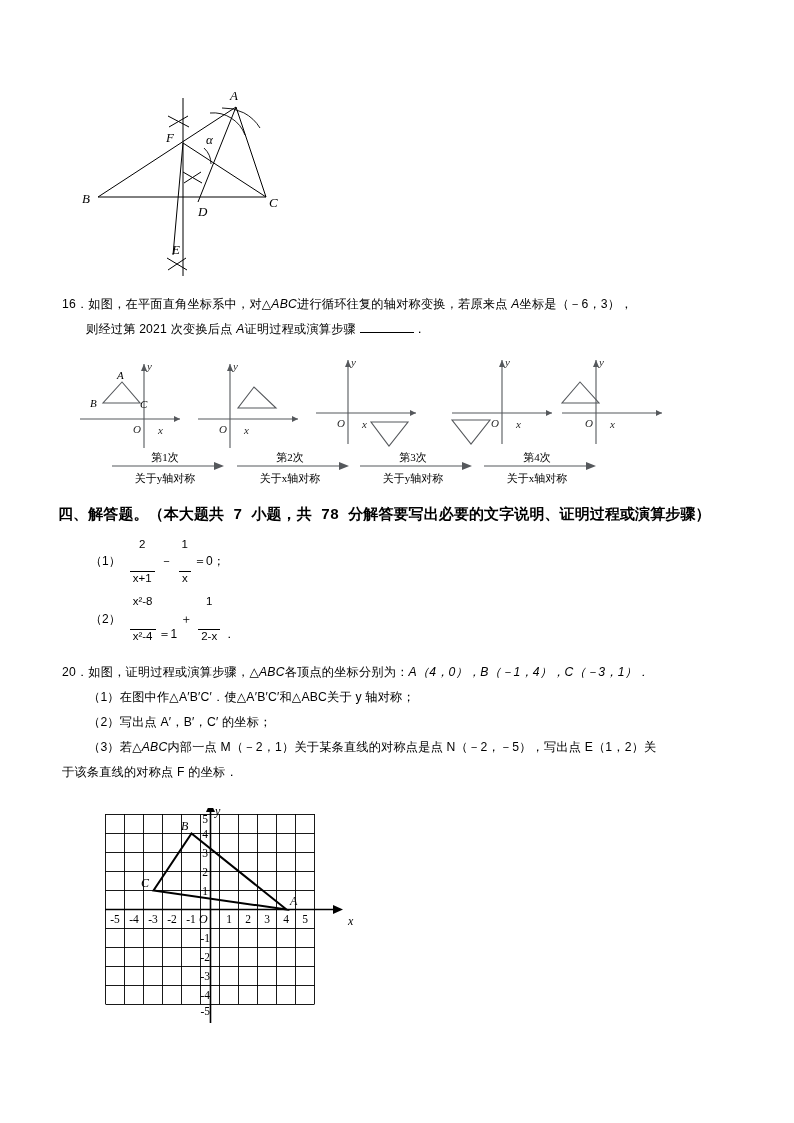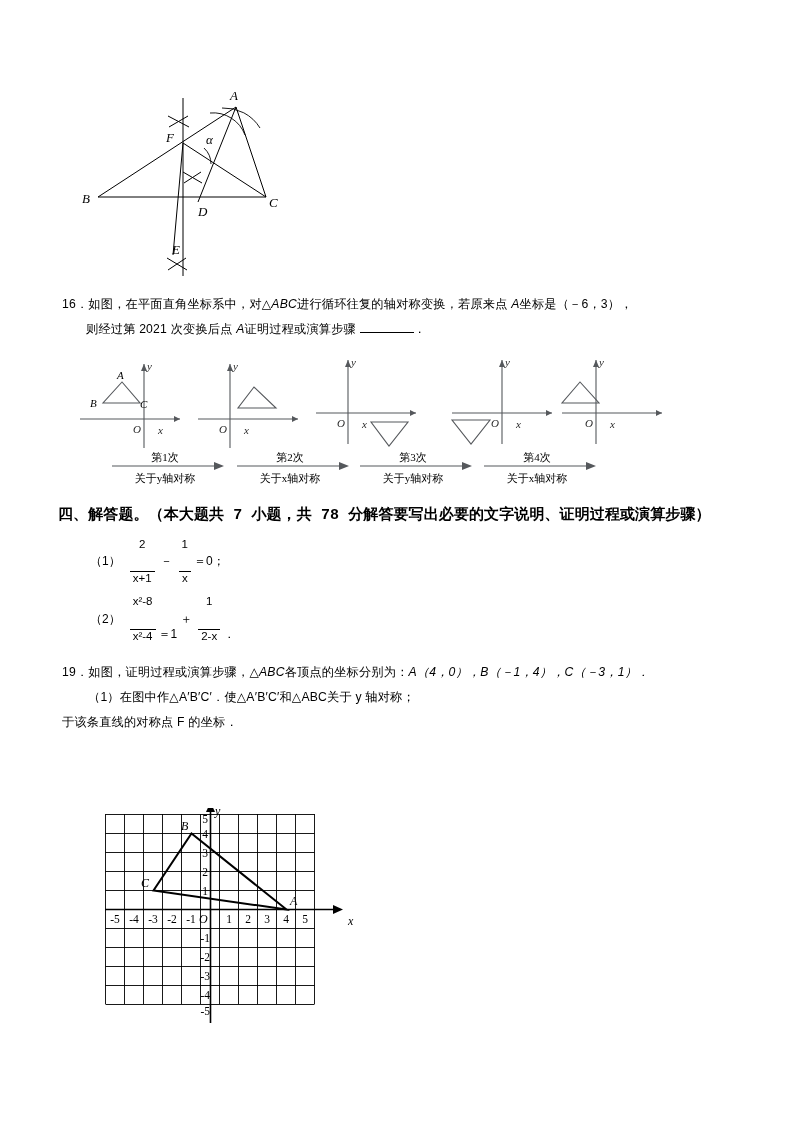--- a/index.html
+++ b/index.html
@@ -252,23 +252,27 @@
       <span class="frac">
         <span class="num">1</span>
         <span class="den">2-x</span>
       </span>
       <span style="align-self:flex-end;">．</span>
     </div>
   </div>
 
   <div id="q18">
     <div class="q-text">
-      <span>19</span><span>．如图，证明过程或演算步骤，△</span><span class="it">ABC</span><span>各顶点的坐标分别为：</span><span class="it">A（4，0），B（－1，4），C（－3，1）．</span>
+      <span>20</span><span>．如图，证明过程或演算步骤，△</span><span class="it">ABC</span><span>各顶点的坐标分别为：</span><span class="it">A（4，0），B（－1，4），C（－3，1）．</span>
     </div>
     <div class="q-text sub">（1）在图中作△A′B′C′．使△A′B′C′和△ABC关于 y 轴对称；</div>
+    <div class="q-text sub">（2）写出点 A′，B′，C′ 的坐标；</div>
+    <div class="q-text sub">
+      <span>（3）若△</span><span class="it">ABC</span><span>内部一点 M（－2，1）关于某条直线的对称点是点 N（－2，－5），写出点 E（1，2）关</span>
+    </div>
     <div class="q-text">于该条直线的对称点 F 的坐标．</div>
   </div>
 
   <div id="fig-grid">
     <svg width="260" height="250" viewBox="0 0 260 250">
 
       <g stroke="#000" stroke-width="0.9" fill="none">
 
         <line x1="0.5" y1="6" x2="0.5" y2="196"></line>
         <line x1="19.5" y1="6" x2="19.5" y2="196"></line>

